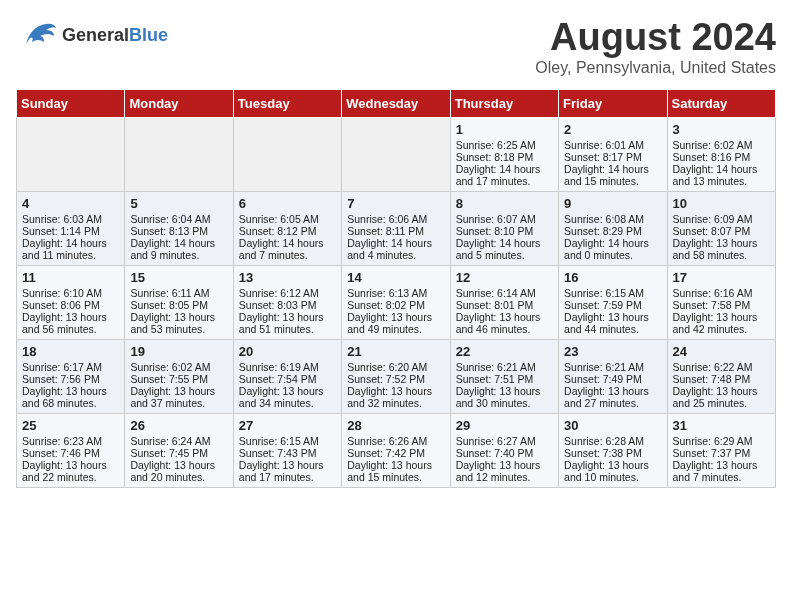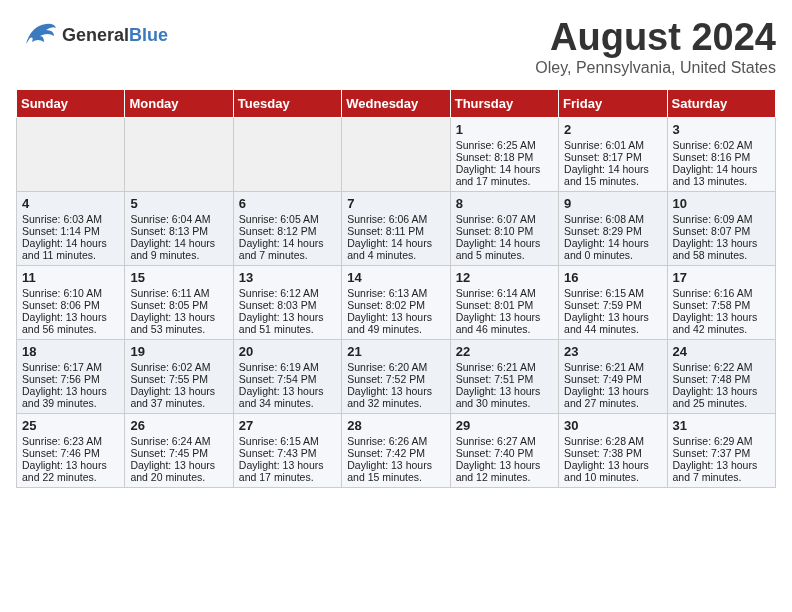--- a/index.html
+++ b/index.html
@@ -233,21 +233,21 @@
           <div>Daylight: 13 hours</div>
           <div>and 42 minutes.</div>
         </td>
       </tr>
       <tr>
         <td>
           <span class="day-num">18</span>
           <div>Sunrise: 6:17 AM</div>
           <div>Sunset: 7:56 PM</div>
           <div>Daylight: 13 hours</div>
-          <div>and 39 minutes.</div>
+          <div>and 68 minutes.</div>
         </td>
         <td>
           <span class="day-num">19</span>
           <div>Sunrise: 6:02 AM</div>
           <div>Sunset: 7:55 PM</div>
           <div>Daylight: 13 hours</div>
           <div>and 37 minutes.</div>
         </td>
         <td>
           <span class="day-num">20</span>

